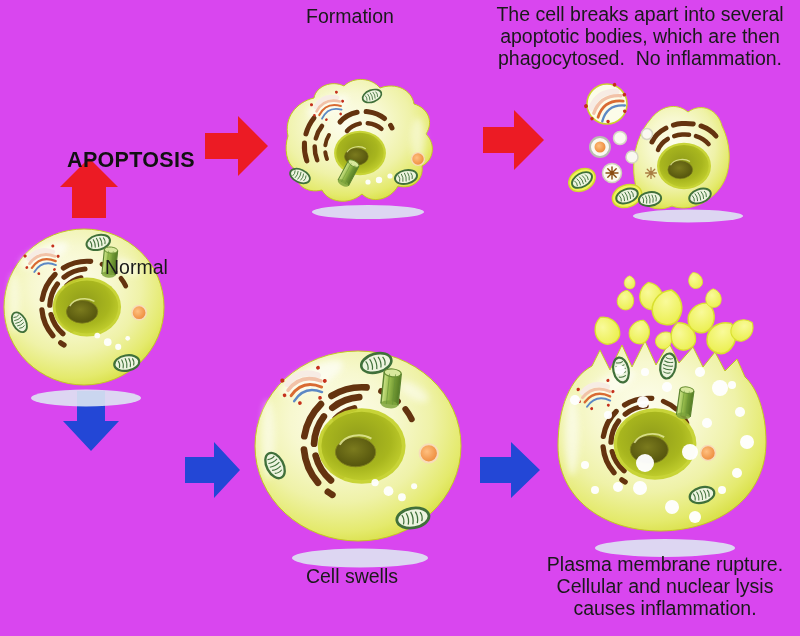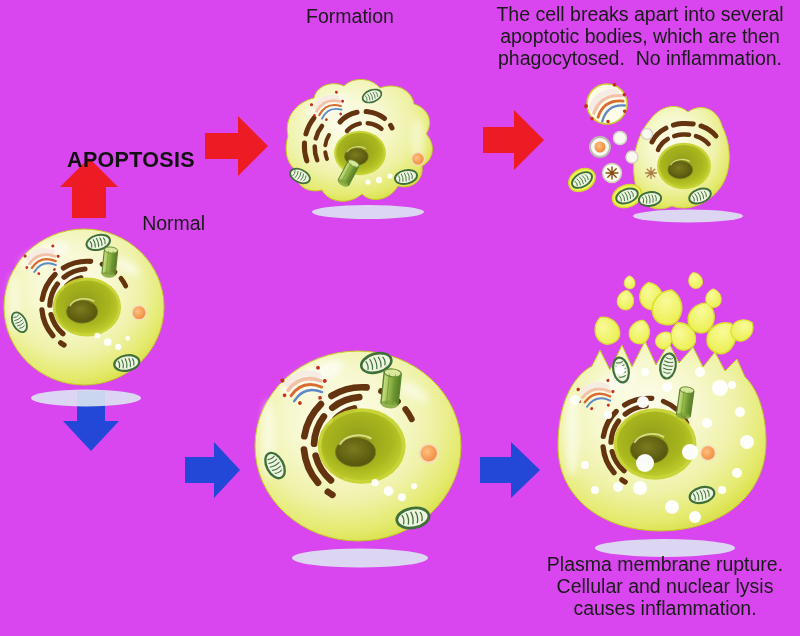--- a/index.html
+++ b/index.html
@@ -2,21 +2,21 @@
 <html style="--apoptosis-arrow-red: #ec1b24; --necrosis-arrow-blue: #2347d6; --cell-membrane-yellow: #c9d021; --cell-fill-light: #fbfce9; --nucleus-olive: #a8b61e; --nucleolus-dark-olive: #5c5c10; --er-brown: #64330f; --mitochondria-green: #40703a; --lysosome-orange: #ef8b3e; --golgi-orange: #d96a32; --text-black: #1a1a1a; --background: #ffffff;"><head>
 <meta charset="utf-8">
 <style>
   html,body{margin:0;padding:0;background:#fff;}
   #stage{position:relative;width:800px;height:636px;background:#d946ef;overflow:hidden;
          font-family:Liberation Sans, sans-serif;color:#1a1a1a;}
   #art{position:absolute;left:0;top:0;}
   .lbl{position:absolute;line-height:22px;font-size:19.5px;}
   .lbl .line{display:block;white-space:pre-wrap;}
   .center{text-align:center;}
-  .right{text-align:right;}
+  .right{text-align:left;margin-top:44px;}
   .title{font-weight:bold;font-size:21.5px;letter-spacing:.3px;color:#111;}
   .note{line-height:22px;}
   .arrow-red{fill:var(--apoptosis-arrow-red,#ec1b24);}
   .arrow-blue{fill:var(--necrosis-arrow-blue,#2347d6);}
 </style>
 </head>
 <body>
 
 <div id="stage">
 
@@ -300,20 +300,23 @@
 
 <div class="lbl center title" style="left:61px;top:129px;width:140px;margin-top:20px;">
   <span class="line">APOPTOSIS</span>
 </div>
 
 <div class="lbl right" style="left:105px;top:211px;width:100px;line-height:25px;">
   <span class="line">Normal</span>
 </div>
 
 
+<div class="lbl center" style="left:272px;top:565px;width:160px;">
+  <span class="line">Cell swells</span>
+</div>
 
 <div class="lbl center note" style="left:495px;top:553px;width:340px;">
   <span class="line">Plasma membrane rupture.</span>
   <span class="line">Cellular and nuclear lysis</span>
   <span class="line">causes inflammation.</span>
 </div>
 
 </div>
 
 </body></html>

